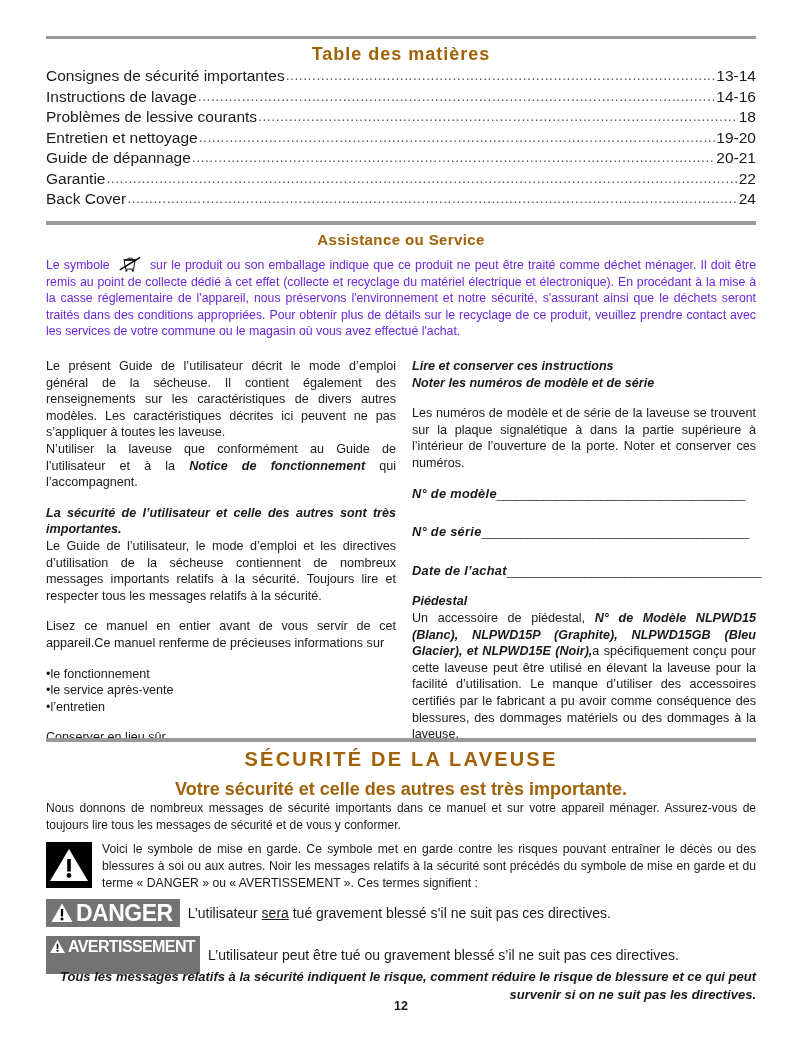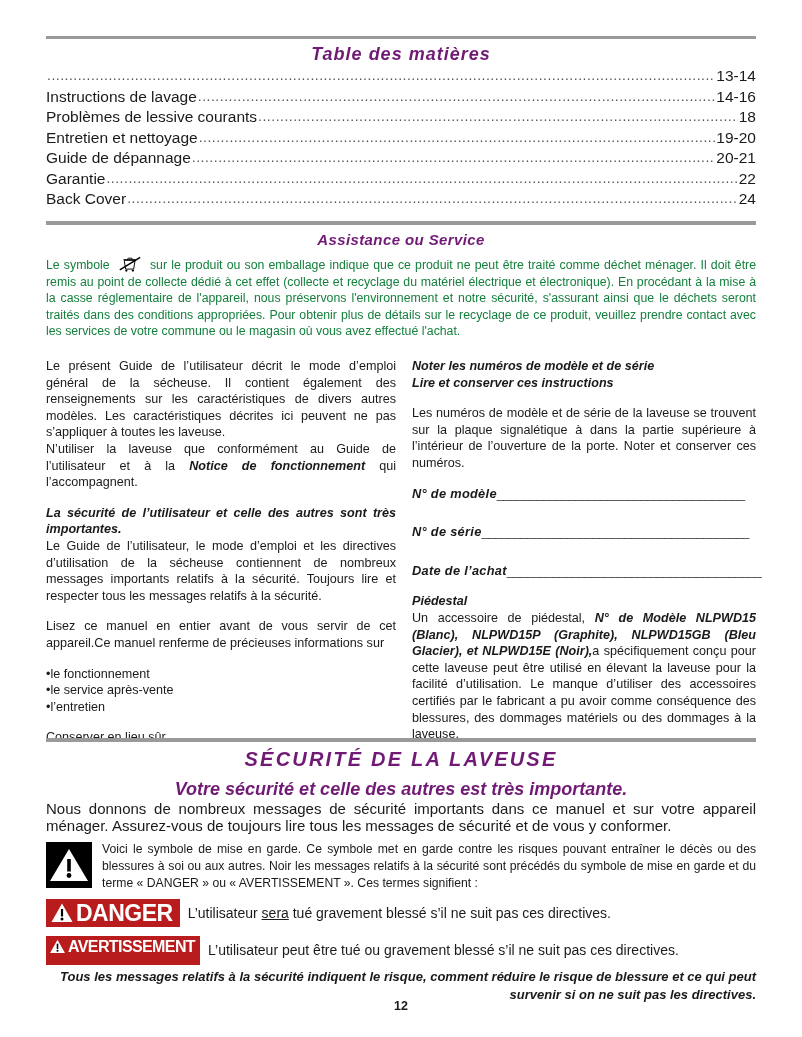--- a/index.html
+++ b/index.html
@@ -38,22 +38,21 @@
     background: #9a9a9a;
   }
 
   
   .h-center {
     position: absolute;
     left: 46px;
     width: 710px;
     text-align: center;
     font-weight: bold;
-    font-style: italic;
-    color: #701a75;
+    color: #a16207;
   }
   #toc-title { top: 44px; font-size: 18px; letter-spacing: 1px; }
   #assist-title { top: 231px; font-size: 15px; letter-spacing: 0.4px; }
   #safety-title { top: 748px; font-size: 20px; letter-spacing: 2.2px; }
   #safety-sub { top: 779px; font-size: 18px; letter-spacing: 0px; }
 
   
   #toc {
     position: absolute;
     left: 46px;
@@ -86,21 +85,21 @@
 
   
   #assist-body {
     position: absolute;
     left: 46px;
     top: 256px;
     width: 710px;
     font-size: 12.3px;
     line-height: 16.5px;
     text-align: justify;
-    color: #15803d;
+    color: #6d28d9;
   }
   .bin-icon {
     display: inline-block;
     width: 26px;
     height: 14px;
     vertical-align: -3px;
     margin: 0 3px;
   }
 
   
@@ -134,21 +133,21 @@
     font-weight: normal;
     font-style: normal;
     letter-spacing: -0.6px;
     color: #3a3a3a;
   }
 
   
   #safety-intro {
     position: absolute;
     left: 46px; top: 800px; width: 710px;
-    font-size: 15px;
+    font-size: 12px;
     line-height: 17px;
     text-align: justify;
   }
 
   #caution-block {
     position: absolute;
     left: 46px; top: 841px; width: 710px;
   }
   .caution-row { display: flex; align-items: flex-start; }
   .tri-box {
@@ -168,36 +167,36 @@
   .badge-row {
     position: absolute;
     left: 46px;
     display: flex;
     align-items: center;
   }
   #danger-row { top: 899px; }
   #avert-row  { top: 936px; }
 
   .badge {
-    background: #b91c1c;
+    background: #737373;
     color: #fff;
     display: inline-flex;
     align-items: center;
     font-weight: bold;
     font-style: normal;
   }
   #danger-badge {
     height: 28px;
     padding: 0 7px 0 4px;
     font-size: 23px;
     letter-spacing: -0.5px;
   }
   #avert-badge {
     height: 21px;
-    padding: 0 5px 8px 3px;
+    padding: 0 5px 17px 3px;
     font-size: 16px;
     letter-spacing: -0.6px;
   }
   .badge svg { display: block; }
   .badge .btxt { margin-left: 2px; }
   .badge-after {
     font-size: 14px;
     margin-left: 8px;
     line-height: 17px;
     white-space: nowrap;
@@ -226,20 +225,21 @@
 <body>
 
 <div class="page">
 
   <div class="rule-thin" style="top:36px;"></div>
 
   <div class="h-center" id="toc-title">Table  des  matières</div>
 
   <div id="toc">
     <div class="toc-row">
+      <span class="toc-label">Consignes de sécurité importantes</span>
       <span class="toc-dots"></span>
       <span class="toc-page">13-14</span>
     </div>
     <div class="toc-row">
       <span class="toc-label">Instructions de lavage</span>
       <span class="toc-dots"></span>
       <span class="toc-page">14-16</span>
     </div>
     <div class="toc-row">
       <span class="toc-label">Problèmes de lessive courants</span>
@@ -303,22 +303,22 @@
     <ul class="bullets">
       <li>le fonctionnement</li>
       <li>le service après-vente</li>
       <li>l’entretien</li>
     </ul>
     <div class="gap"></div>
     <p>Conserver en lieu sûr.</p>
   </div>
 
   <div class="col" id="col-right">
+    <p class="bi">Lire et conserver ces instructions</p>
     <p class="bi">Noter les numéros de modèle et de série</p>
-    <p class="bi">Lire et conserver ces instructions</p>
     <div class="gap"></div>
     <p>Les numéros de modèle et de série de la laveuse se trouvent sur la plaque signalétique à dans la partie supérieure à l’intérieur de l’ouverture de la porte.  Noter et conserver ces numéros.</p>
     <div class="gap"></div>
     <p class="field-line">
       <span>N°  de  modèle</span><span class="blank">______________________________________</span>
     </p>
     <div class="gap"></div>
     <div class="gap-sm"></div>
     <p class="field-line">
       <span>N°  de  série</span><span class="blank">_________________________________________</span>

